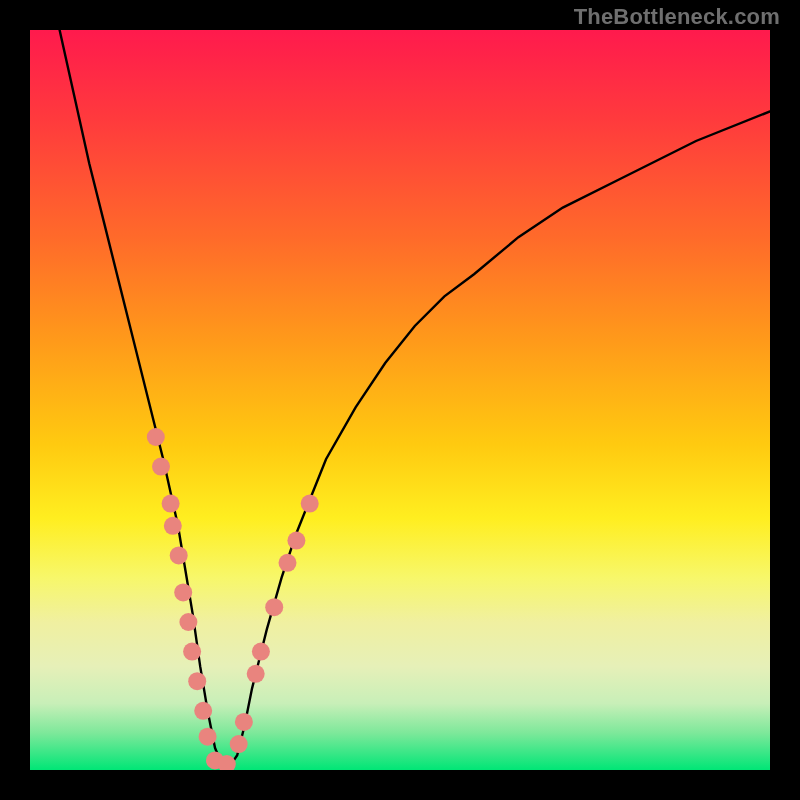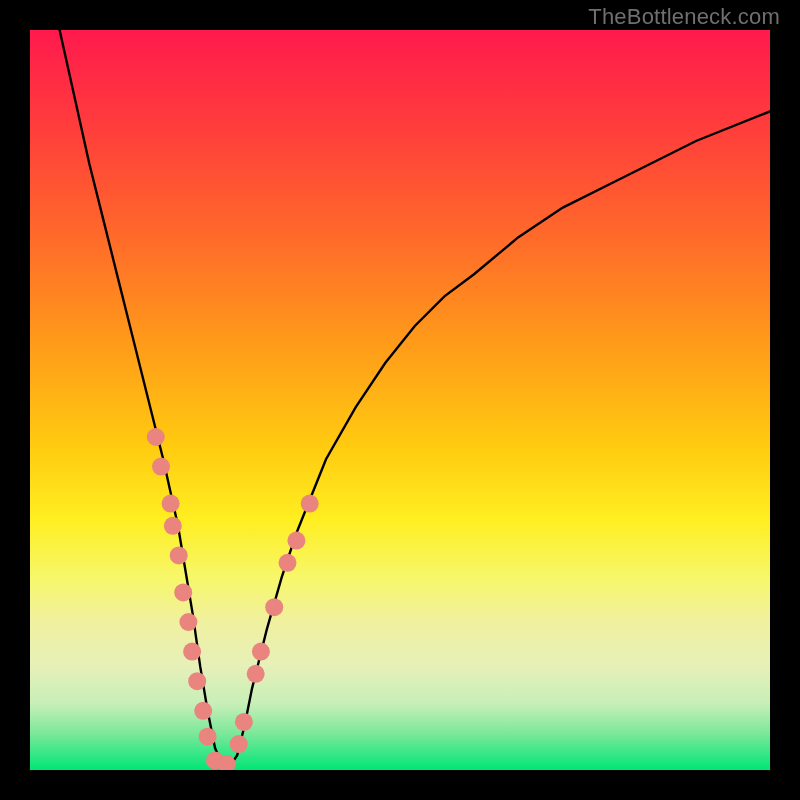--- a/index.html
+++ b/index.html
@@ -12,21 +12,21 @@
       #ff6a2a 28%,
       #ff9a1a 42%,
       #ffca10 56%,
       #ffee20 66%,
       #f7f76a 74%,
       #f0f0a0 80%,
       #e6f0b8 86%,
       #c8efb8 91%,
       #7de89a 95%,
       #00e676 100%)}
-  .watermark{position:absolute;right:20px;top:4px;color:#6f6f6f;font-size:22px;font-weight:400;letter-spacing:.2px}
+  .watermark{position:absolute;right:20px;top:4px;color:#6f6f6f;font-size:22px;font-weight:700;letter-spacing:.2px}
   svg.curve{position:absolute;left:0;top:0}
 </style>
 </head>
 <body>
 <div class="frame">
 
   <div class="watermark">TheBottleneck.com</div>
 
   <div class="plot">
     <div class="grad"></div>

